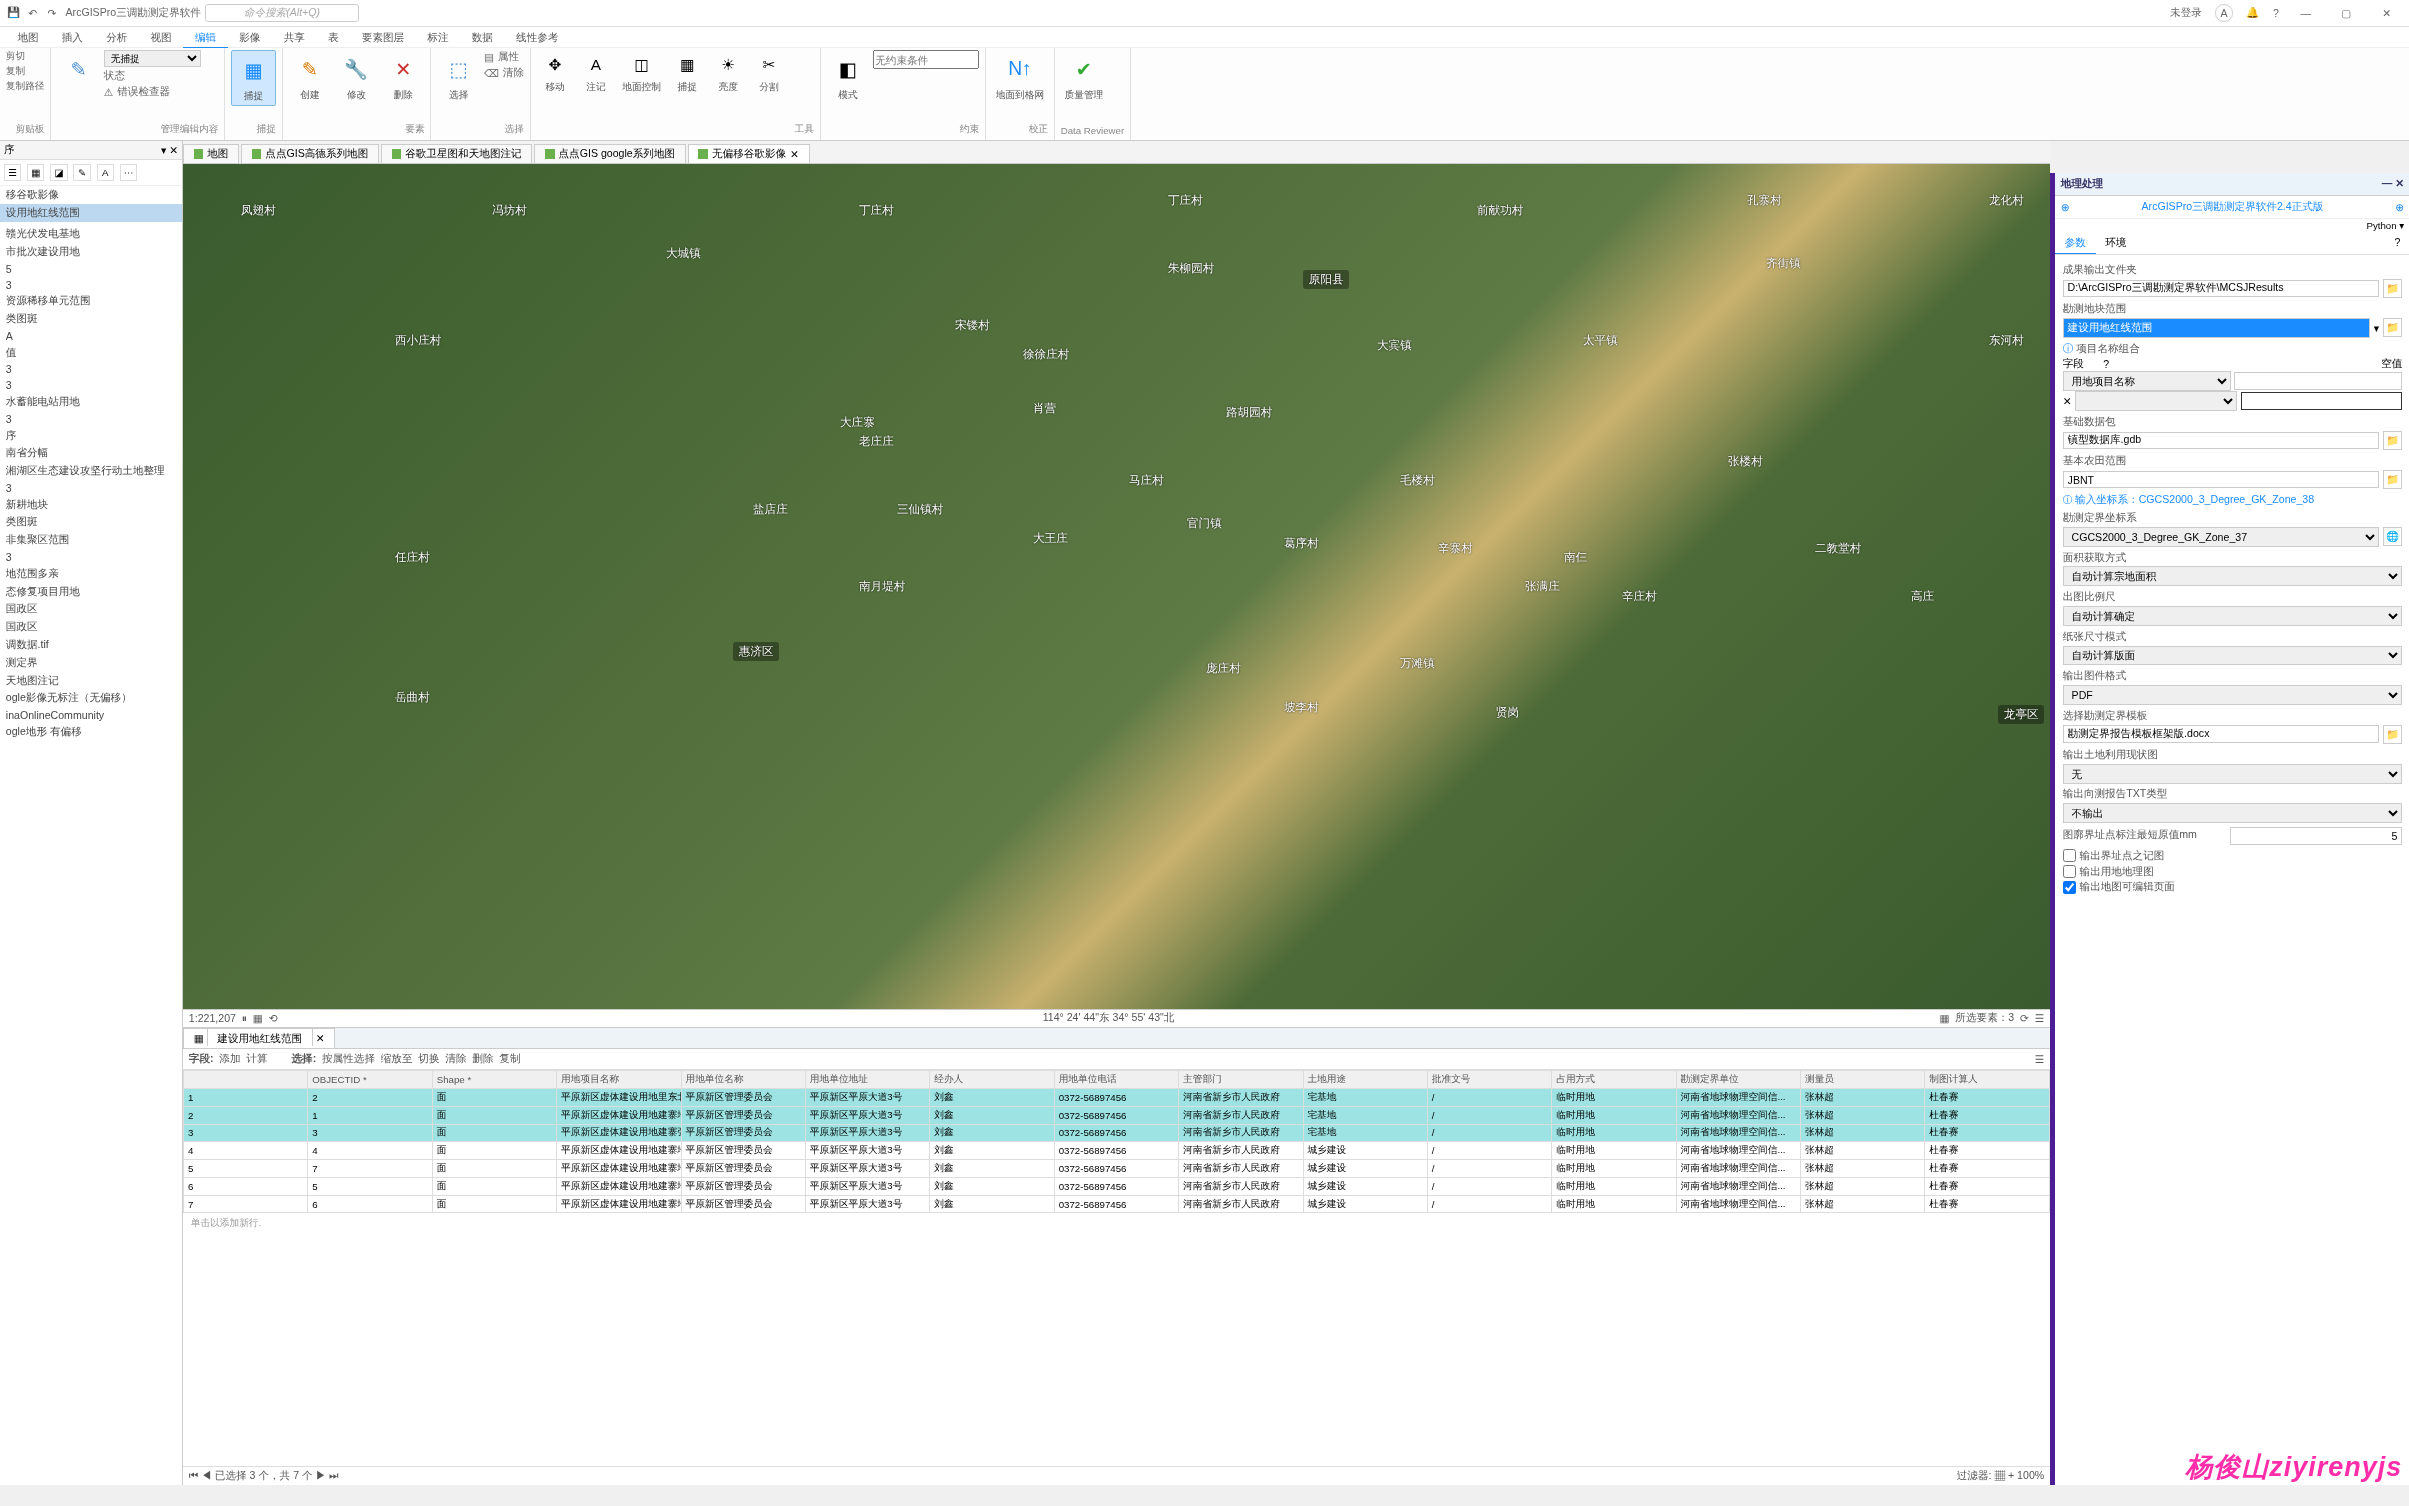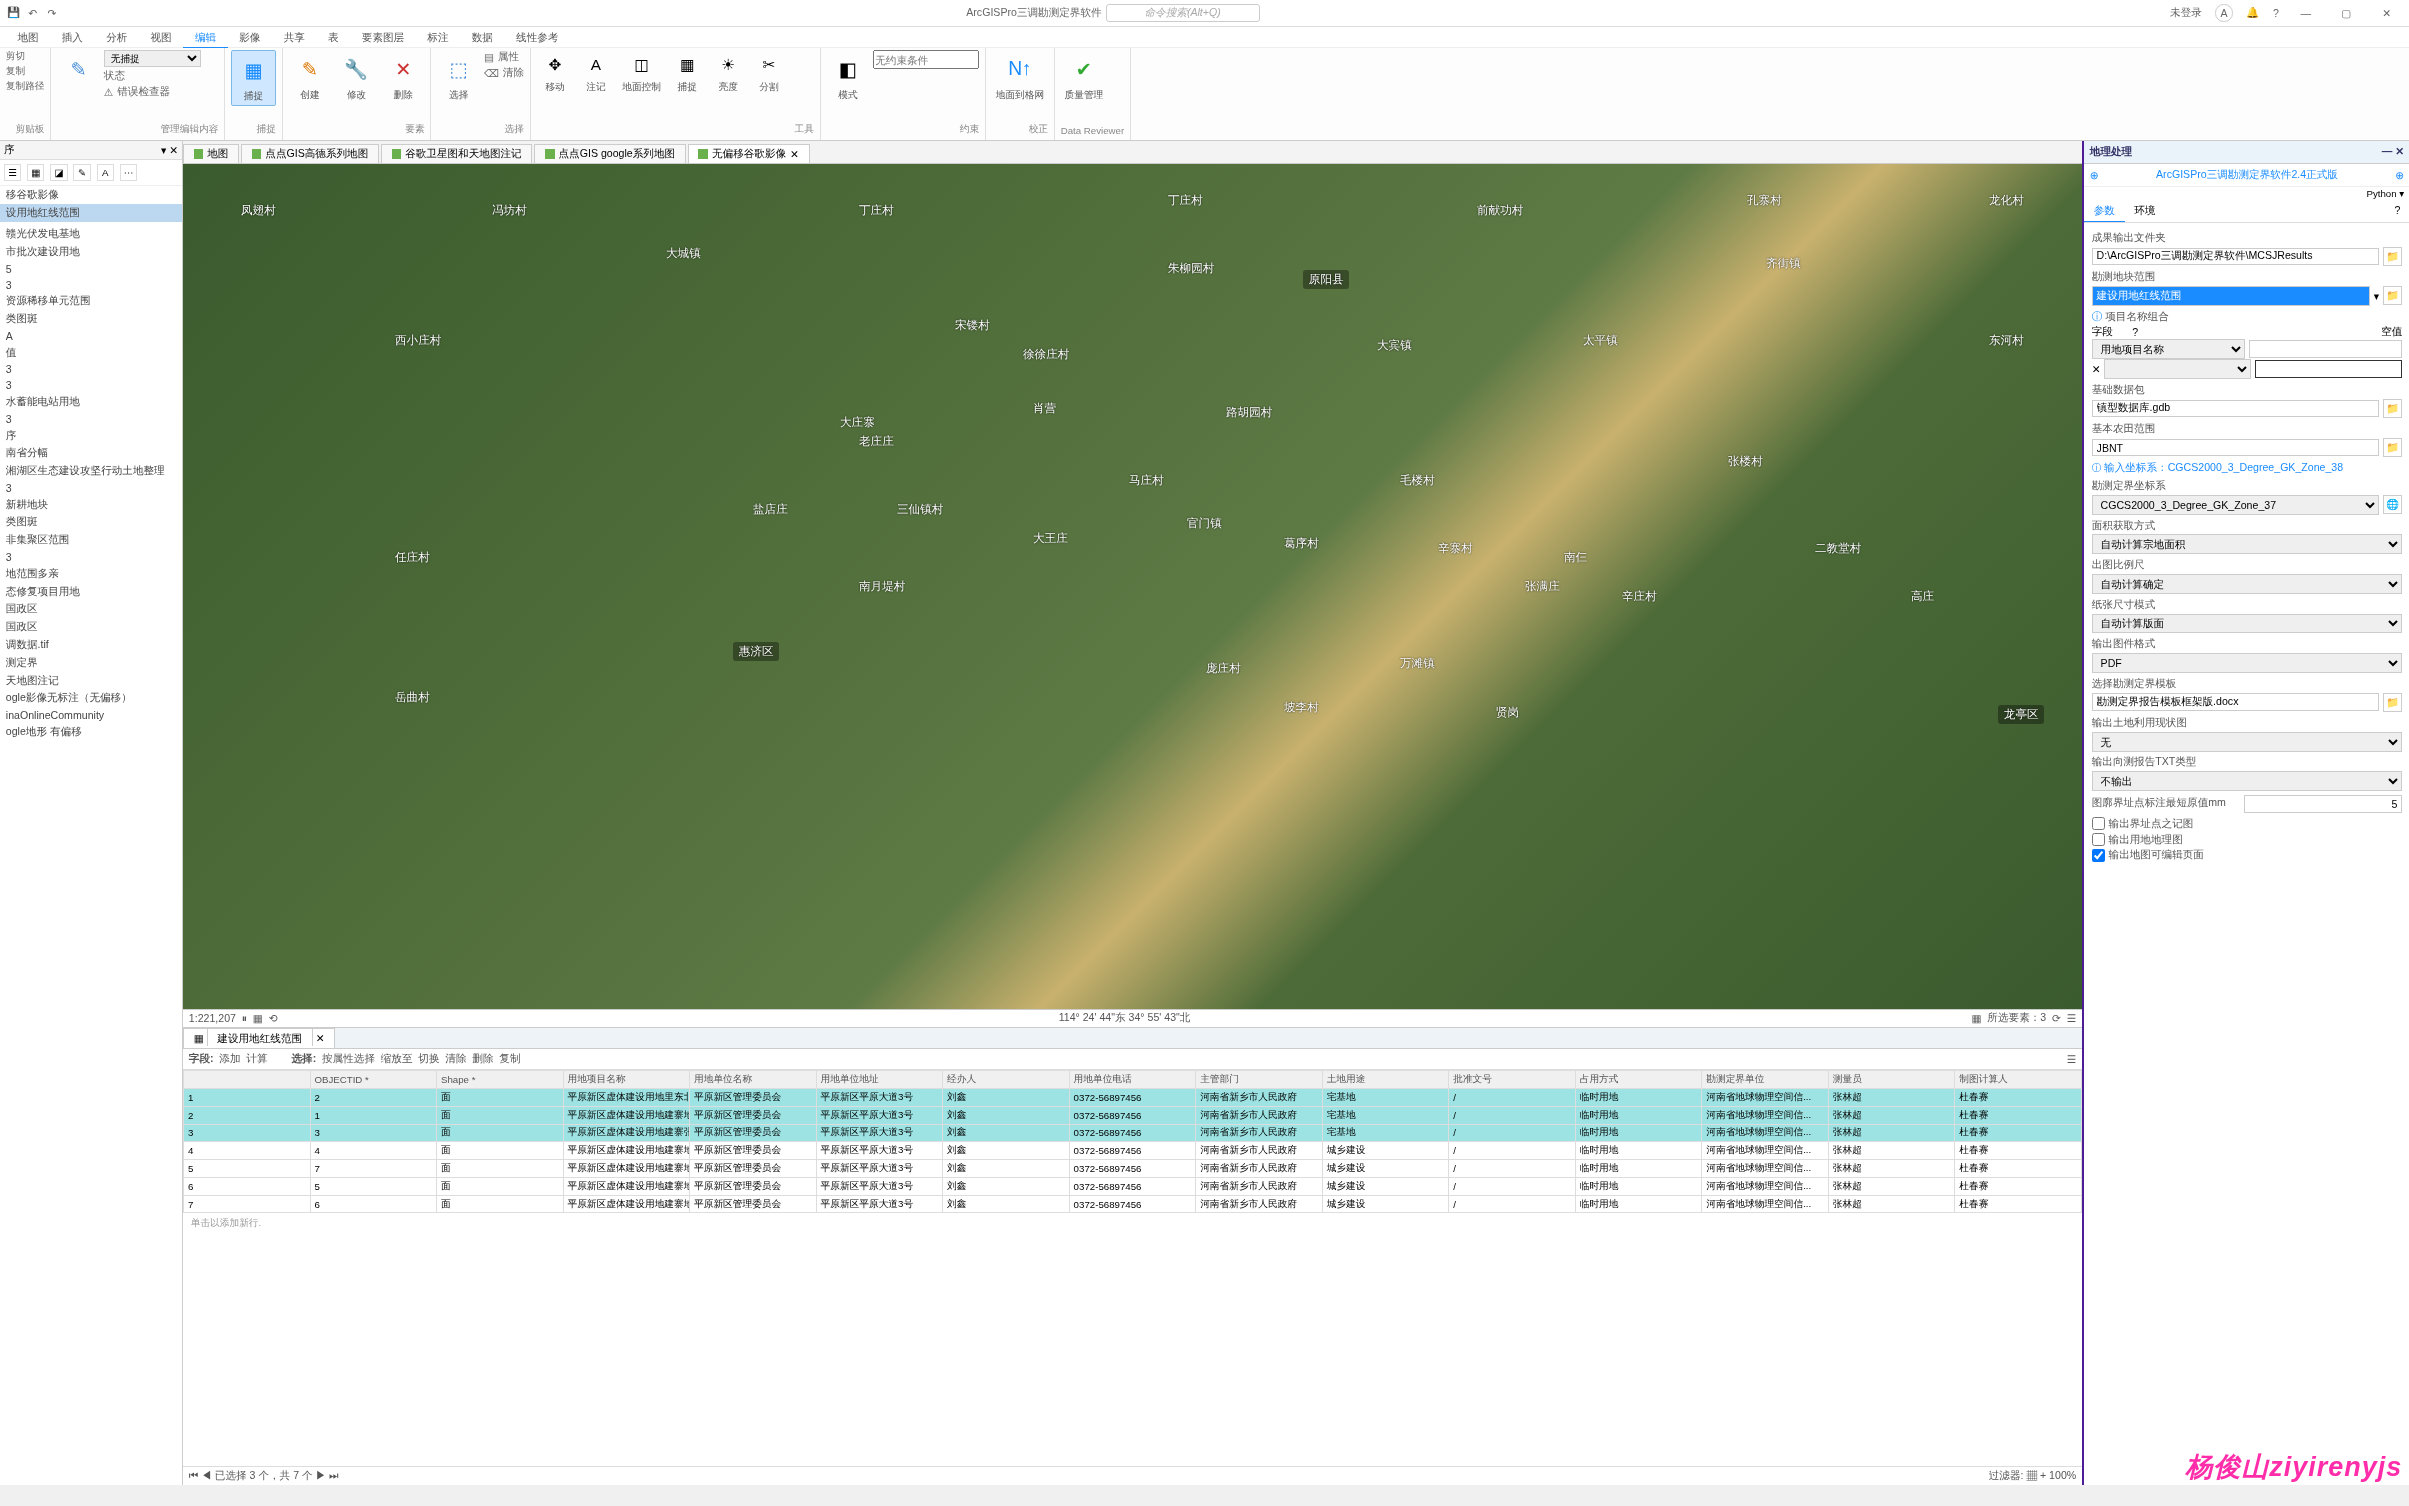--- a/index.html
+++ b/index.html
@@ -1,20 +1,20 @@
 <!DOCTYPE html>
 <html><head>
 <meta charset="utf-8">
 <style>
 * { margin:0; padding:0; box-sizing:border-box; font-family:"Microsoft YaHei","Segoe UI",sans-serif; font-size:10.6px; }
 body { width:2410px; height:1506px; background:#f0f0f0; overflow:hidden; position:relative; }
 .titlebar { height:27px; background:#fff; display:flex; align-items:center; border-bottom:1px solid #ddd; }
 .titlebar .qat { display:flex; gap:3.9px; padding:0 5.8px; }
 .titlebar .qat span { width:15.4px; height:15.4px; display:inline-flex; align-items:center; justify-content:center; color:#555; }
-.titlebar .apptitle { flex:1; text-align:center; color:#666; display:flex; justify-content:center; align-items:center; gap:4px; }
+.titlebar .apptitle { flex:1; text-align:center; color:#666; display:flex; align-items:center; gap:4px; }
 .titlebar .search { border:1px solid #ccc; border-radius:2.9px; padding:1px 5.8px; width:154px; color:#aaa; font-style:italic; }
 .titlebar .right { display:flex; align-items:center; gap:13.5px; padding:0 9.7px; color:#666; }
 .titlebar .right .wctl { width:27px; text-align:center; }
 .menubar { height:21px; background:#fff; display:flex; align-items:center; padding-left:5.8px; border-bottom:1px solid #eee; }
 .menubar span { padding:0 11.6px; color:#555; height:21px; line-height:21px; }
 .menubar span.active { color:#1a8cff; border-bottom:1.9px solid #1a8cff; }
 .ribbon { height:93px; background:#fdfdfd; border-bottom:1px solid #ccc; display:flex; }
 .rgroup { border-right:1px solid #e0e0e0; padding:1.9px 5.8px; display:flex; flex-direction:column; justify-content:space-between; }
 .rgroup .rbody { display:flex; gap:3.9px; align-items:flex-start; flex:1; }
 .rgroup .rlabel { text-align:right; color:#888; font-size:9.7px; padding:1.9px 0; }
@@ -46,21 +46,21 @@
 .tablepane { border-top:1.9px solid #ccc; background:#fff; }
 .tbl-tab { background:#eef3f7; border-bottom:1px solid #ccc; display:flex; }
 .tbl-tab span { padding:2.9px 9.7px; border:1px solid #ccc; border-bottom:none; background:#fff; font-size:10.6px; }
 .tbl-tools { display:flex; gap:24px; padding:2.9px 5.8px; border-bottom:1px solid #ddd; font-size:10.6px; color:#555; align-items:center; }
 .tbl-tools .grp { display:flex; gap:5.8px; align-items:center; }
 table.data { width:100%; border-collapse:collapse; table-layout:fixed; }
 table.data th, table.data td { border:1px solid #ddd; padding:1.9px 3.9px; font-size:9.7px; text-align:left; white-space:nowrap; overflow:hidden; }
 table.data th { background:#f0f0f0; font-weight:normal; color:#555; }
 table.data tr.selrow td { background:#9de3e3; }
 .tbl-foot { display:flex; align-items:center; padding:1.9px 5.8px; font-size:9.7px; color:#555; justify-content:space-between; border-top:1px solid #ddd; }
-.right-panel { width:328px; background:#fff; border-left:2px solid #4c1d95; display:flex; flex-direction:column; }
+.right-panel { width:360px; background:#fff; border-left:5px solid #4c1d95; display:flex; flex-direction:column;margin-top:32px; }
 .rp-head { background:#eaf2fa; padding:3.9px 5.8px; font-weight:bold; color:#336; border-bottom:1px solid #ccc; display:flex; justify-content:space-between; }
 .rp-sub { padding:3.9px 5.8px; color:#1a8cff; border-bottom:1px solid #eee; display:flex; justify-content:space-between; align-items:center; }
 .rp-tabs { display:flex; border-bottom:1px solid #ddd; }
 .rp-tabs span { padding:2.9px 9.7px; font-size:10.6px; }
 .rp-tabs span.active { border-bottom:1.9px solid #1a8cff; color:#1a8cff; }
 .rp-body { flex:1; overflow:auto; padding:3.9px 7.7px; }
 .field { margin:3.9px 0; }
 .field .flabel { font-size:10.6px; color:#555; margin-bottom:1.9px; display:block; }
 .field .finput { width:100%; border:1px solid #ccc; padding:1.9px 3.9px; font-size:10.6px; }
 .field .frow { display:flex; gap:3.9px; align-items:center; }

